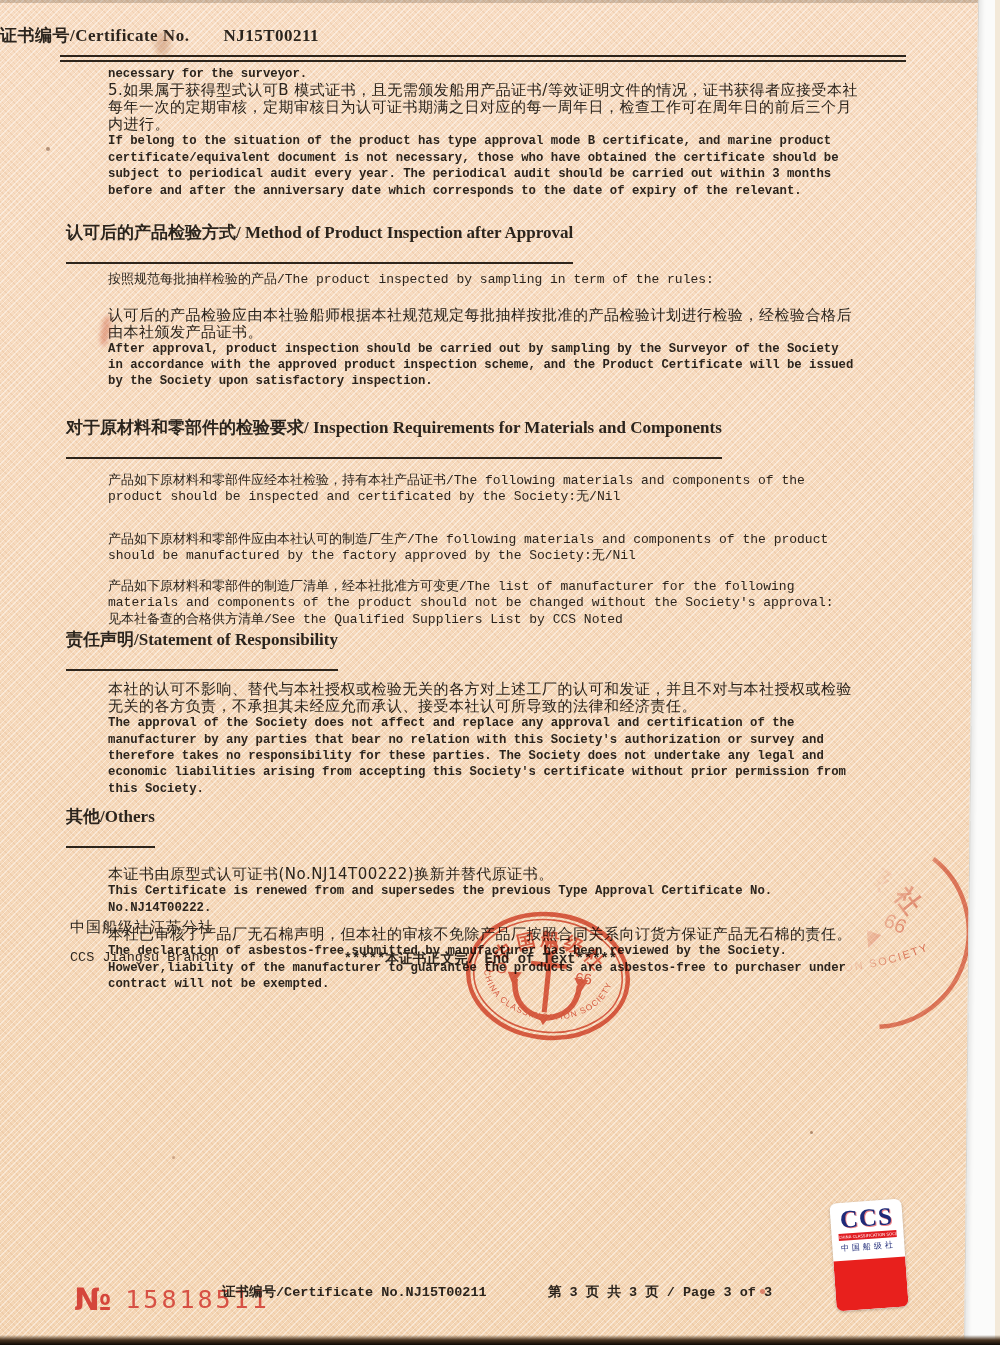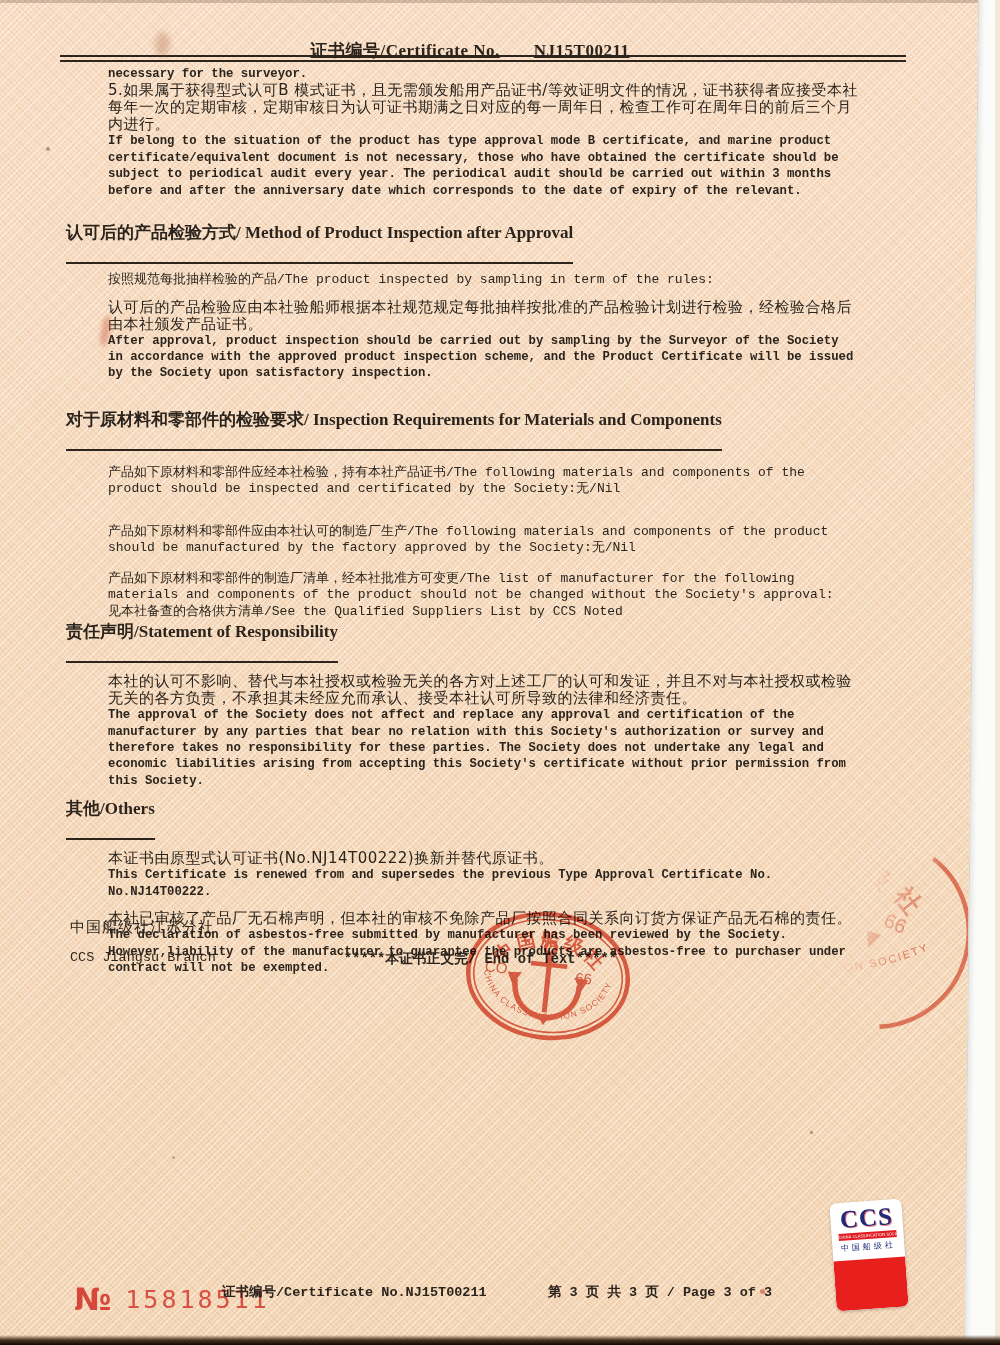--- a/index.html
+++ b/index.html
@@ -4,32 +4,32 @@
 <style>
   html,body{margin:0;padding:0;background:#e9e9e9;}
   .page{position:relative;width:1000px;height:1345px;overflow:hidden;
     background-color:#f6d9bc;
     background-image:
       repeating-linear-gradient(135deg, rgba(255,255,255,.45) 0 1px, rgba(255,255,255,0) 1px 4px),
       repeating-linear-gradient(45deg, rgba(214,160,112,.20) 0 1px, rgba(214,160,112,0) 1px 4px),
       linear-gradient(#f8ddc4,#f4d6b5);
     font-family:"DejaVu Sans",sans-serif;color:#2b241d;}
   .topshade{position:absolute;top:0;left:0;right:0;height:3px;background:rgba(60,40,20,.22);}
-  .header{position:absolute;top:39px;left:0;width:940px;text-align:center;
-    font-family:"Liberation Serif",serif;font-weight:bold;font-size:17px;letter-spacing:.5px;text-decoration:underline;}
+  .header{position:absolute;top:24px;left:0;width:940px;
+    font-family:"Liberation Serif",serif;font-weight:bold;font-size:17px;letter-spacing:.5px;}
   .header .gap{display:inline-block;width:34px;}
   .rule{position:absolute;top:55px;left:60px;width:846px;height:3px;
     border-top:2.5px solid #2d241b;border-bottom:2.5px solid #2d241b;}
   .content{position:absolute;top:66px;left:108px;width:752px;}
   .en{font-family:"Liberation Mono",monospace;font-size:12.3px;line-height:16.4px;font-weight:bold;}
   .cn{font-size:15px;line-height:17px;letter-spacing:.5px;}
   .mix{font-family:"Liberation Mono",monospace;font-size:13px;line-height:16.5px;}
   .heading{display:inline-block;margin:0 0 0 -42px;font-family:"Liberation Serif",serif;
     font-weight:bold;font-size:17px;border-bottom:2.5px solid #2d241b;padding-bottom:18px;}.mt8{margin-top:8px;}.mt10{margin-top:10px;}
-  .mt12{margin-top:10px;}.mt14{margin-top:14px;}.mt16{margin-top:26px;}
+  .mt12{margin-top:18px;}.mt14{margin-top:14px;}.mt16{margin-top:26px;}
   .mt22{margin-top:22px;}.mt24{}
   .sign-cn{position:absolute;top:918px;left:70px;font-size:15px;letter-spacing:1px;}
   .sign-row{position:absolute;top:950px;left:70px;width:644px;display:flex;}
   .sign-en{font-family:"Liberation Mono",monospace;font-size:13.5px;}
   .end-line{font-family:"Liberation Mono",monospace;font-size:13.8px;font-weight:bold;margin-left:128px;}
   
   .stamp-main{position:absolute;left:462px;top:907px;width:172px;height:138px;
     transform:rotate(6deg);mix-blend-mode:multiply;opacity:.93;}
   .stamp-edge{position:absolute;left:833px;top:840px;width:150px;height:212px;
     transform:rotate(8deg);mix-blend-mode:multiply;opacity:.8;

